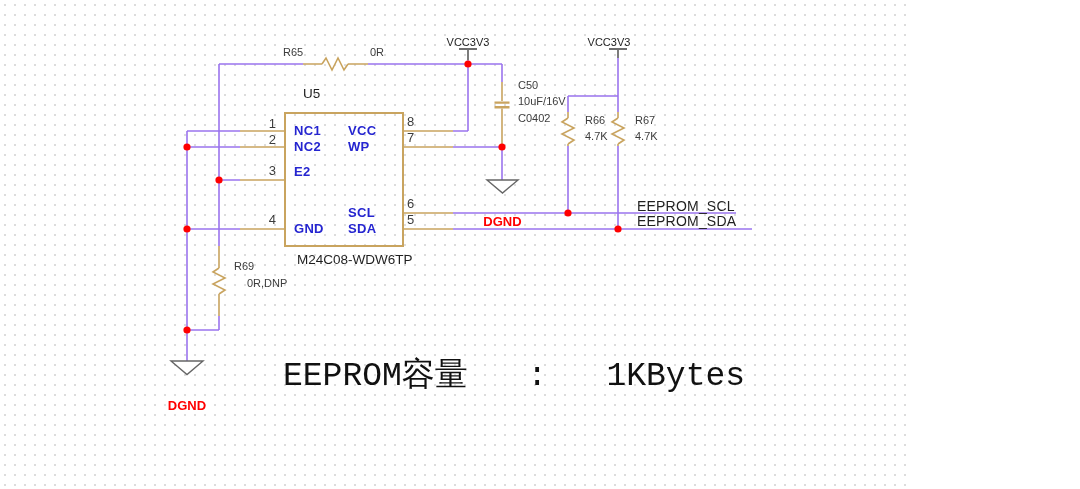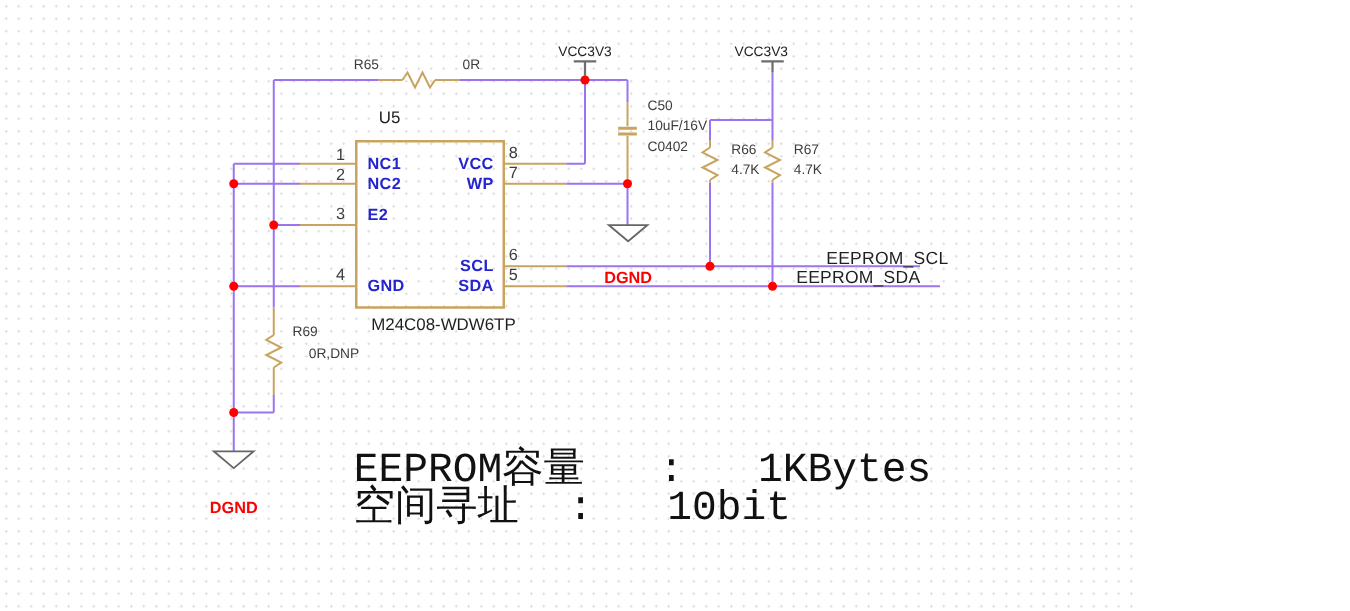--- a/index.html
+++ b/index.html
@@ -10,21 +10,21 @@
     background-size:10px 10px;
     font-family:"Liberation Sans", sans-serif;
   }
   .canvas svg{position:absolute;left:0;top:0;}
   .lbl{position:absolute;white-space:pre;line-height:1.1;color:var(--ink);}
   .sm{font-size:11px;color:var(--faded);}
   .ref{font-size:11px;color:var(--faded);}
   .pinname{font-size:13px;font-weight:bold;color:var(--pinname);letter-spacing:0.3px;}
   .pinnum{font-size:13px;color:var(--faded);}
   .num-l{width:24px;text-align:right;}
-  .name-r{width:47px;text-align:right;}
+  .name-r{width:47px;text-align:left;}
   .gnd{font-size:13px;font-weight:bold;color:var(--gndtext);text-align:center;margin-top:20px;}
   .pwr{font-size:11px;color:var(--ink);text-align:center;}
   .net{font-size:14px;color:var(--ink);letter-spacing:0.2px;}
   .big{font-size:13.5px;color:var(--ink);}
   .notes{position:absolute;left:283px;top:362px;color:#111;
          font-family:"Liberation Mono","DejaVu Sans Mono",monospace;
          font-size:33px;line-height:30px;}
   .notes div{white-space:pre;}
   
   .w{stroke:var(--wire);stroke-width:1.6;fill:none;}
@@ -146,21 +146,20 @@
   <div class="lbl sm" style="left:585px;top:130px;">4.7K</div>
   <div class="lbl sm" style="left:635px;top:114px;">R67</div>
   <div class="lbl sm" style="left:635px;top:130px;">4.7K</div>
 
   <div class="lbl sm" style="left:234px;top:260px;">R69</div>
   <div class="lbl sm" style="left:234px;top:277px;padding-left:13px;">0R,DNP</div>
 
   <div class="lbl gnd" style="left:477px;top:195px;width:51px;">DGND</div>
   <div class="lbl gnd" style="left:161px;top:379px;width:52px;">DGND</div>
 
-  <div class="lbl net" style="left:637px;top:199px;margin-left:24px;">EEPROM_SCL</div>
+  <div class="lbl net" style="left:637px;top:199px;">EEPROM_SCL</div>
   <div class="lbl net" style="left:637px;top:214px;">EEPROM_SDA</div>
 
   <div class="notes">
     <div>EEPROM容量   :   1KBytes</div>
-    <div>空间寻址  :   10bit</div>
   </div>
 
 </div>
 
 </body></html>

